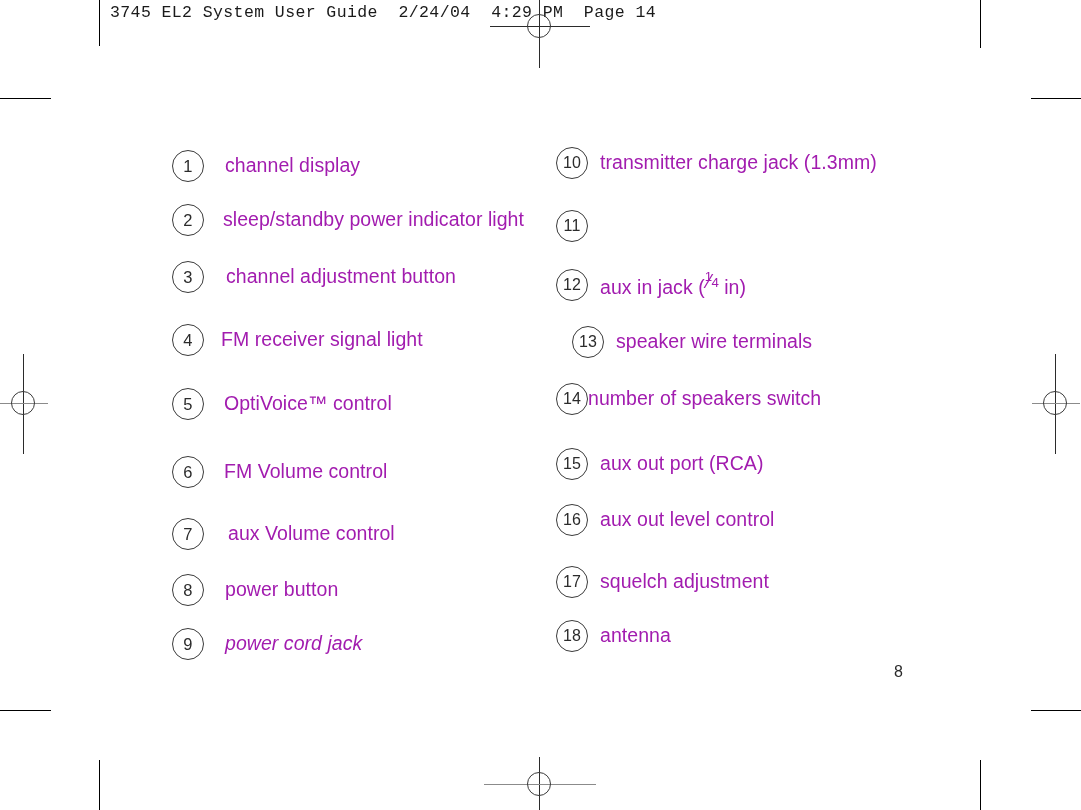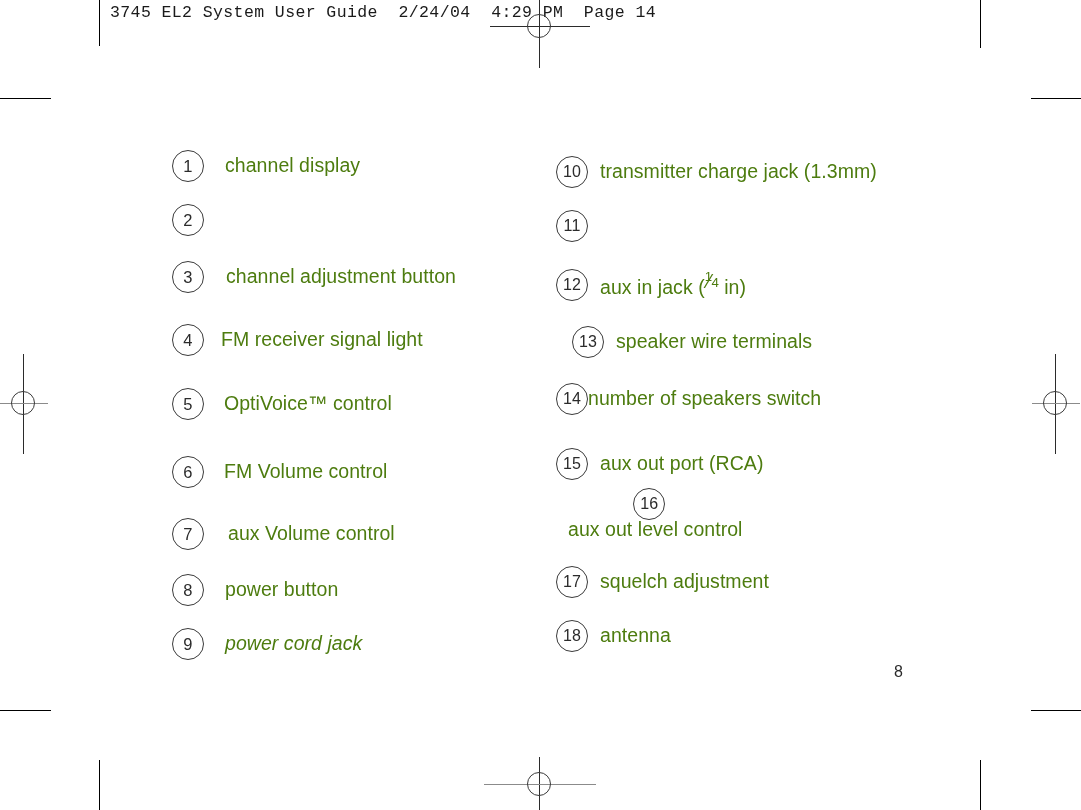--- a/index.html
+++ b/index.html
@@ -123,21 +123,21 @@
     justify-content: center;
     font-size: 16.5px;
     color: #2b2b2b;
     letter-spacing: 0.2px;
   }
   .callout-badge.wide {
     font-size: 16px;
   }
   .callout-label {
     font-size: 19.5px;
-    color: #4d7c0f;
+    color: #a21caf;
     letter-spacing: 0.05px;
     line-height: 1;
   }
   .frac {
     display: inline-block;
     position: relative;
     width: 0.72em;
     height: 1em;
     vertical-align: baseline;
   }
@@ -210,20 +210,21 @@
 
 <div class="callout-col col-left">
 
   <div class="callout-item" style="top:8px; left:0px;">
     <div class="callout-badge">1</div>
     <div class="callout-label" style="margin-left:21px;">channel display</div>
   </div>
 
   <div class="callout-item" style="top:62px; left:0px;">
     <div class="callout-badge">2</div>
+    <div class="callout-label" style="margin-left:19px;">sleep/standby power indicator light</div>
   </div>
 
   <div class="callout-item" style="top:119px; left:0px;">
     <div class="callout-badge">3</div>
     <div class="callout-label" style="margin-left:22px;">channel adjustment button</div>
   </div>
 
   <div class="callout-item" style="top:182px; left:0px;">
     <div class="callout-badge">4</div>
     <div class="callout-label" style="margin-left:17px;">FM receiver signal light</div>
@@ -251,21 +252,21 @@
 
   <div class="callout-item" style="top:486px; left:0px;">
     <div class="callout-badge">9</div>
     <div class="callout-label" style="margin-left:21px;font-style:italic;">power cord jack</div>
   </div>
 
 </div>
 
 <div class="callout-col col-right">
 
-  <div class="callout-item" style="top:16px; left:0px;">
+  <div class="callout-item" style="top:7px; left:0px;">
     <div class="callout-badge wide">10</div>
     <div class="callout-label" style="margin-left:12px;">transmitter charge jack (1.3mm)</div>
   </div>
 
   <div class="callout-item" style="top:70px; left:0px;gap:30px;">
     <div class="callout-badge wide">11</div>
   </div>
 
   <div class="callout-item" style="top:129px; left:0px;">
     <div class="callout-badge wide">12</div>
@@ -280,21 +281,21 @@
   <div class="callout-item" style="top:243px; left:0px;">
     <div class="callout-badge wide">14</div>
     <div class="callout-label" style="">number of speakers switch</div>
   </div>
 
   <div class="callout-item" style="top:308px; left:0px;">
     <div class="callout-badge wide">15</div>
     <div class="callout-label" style="margin-left:12px;">aux out port (RCA)</div>
   </div>
 
-  <div class="callout-item" style="top:348px; left:0px;flex-direction:column;">
+  <div class="callout-item" style="top:364px; left:0px;">
     <div class="callout-badge wide">16</div>
     <div class="callout-label" style="margin-left:12px;">aux out level control</div>
   </div>
 
   <div class="callout-item" style="top:426px; left:0px;">
     <div class="callout-badge wide">17</div>
     <div class="callout-label" style="margin-left:12px;">squelch adjustment</div>
   </div>
 
   <div class="callout-item" style="top:480px; left:0px;">

